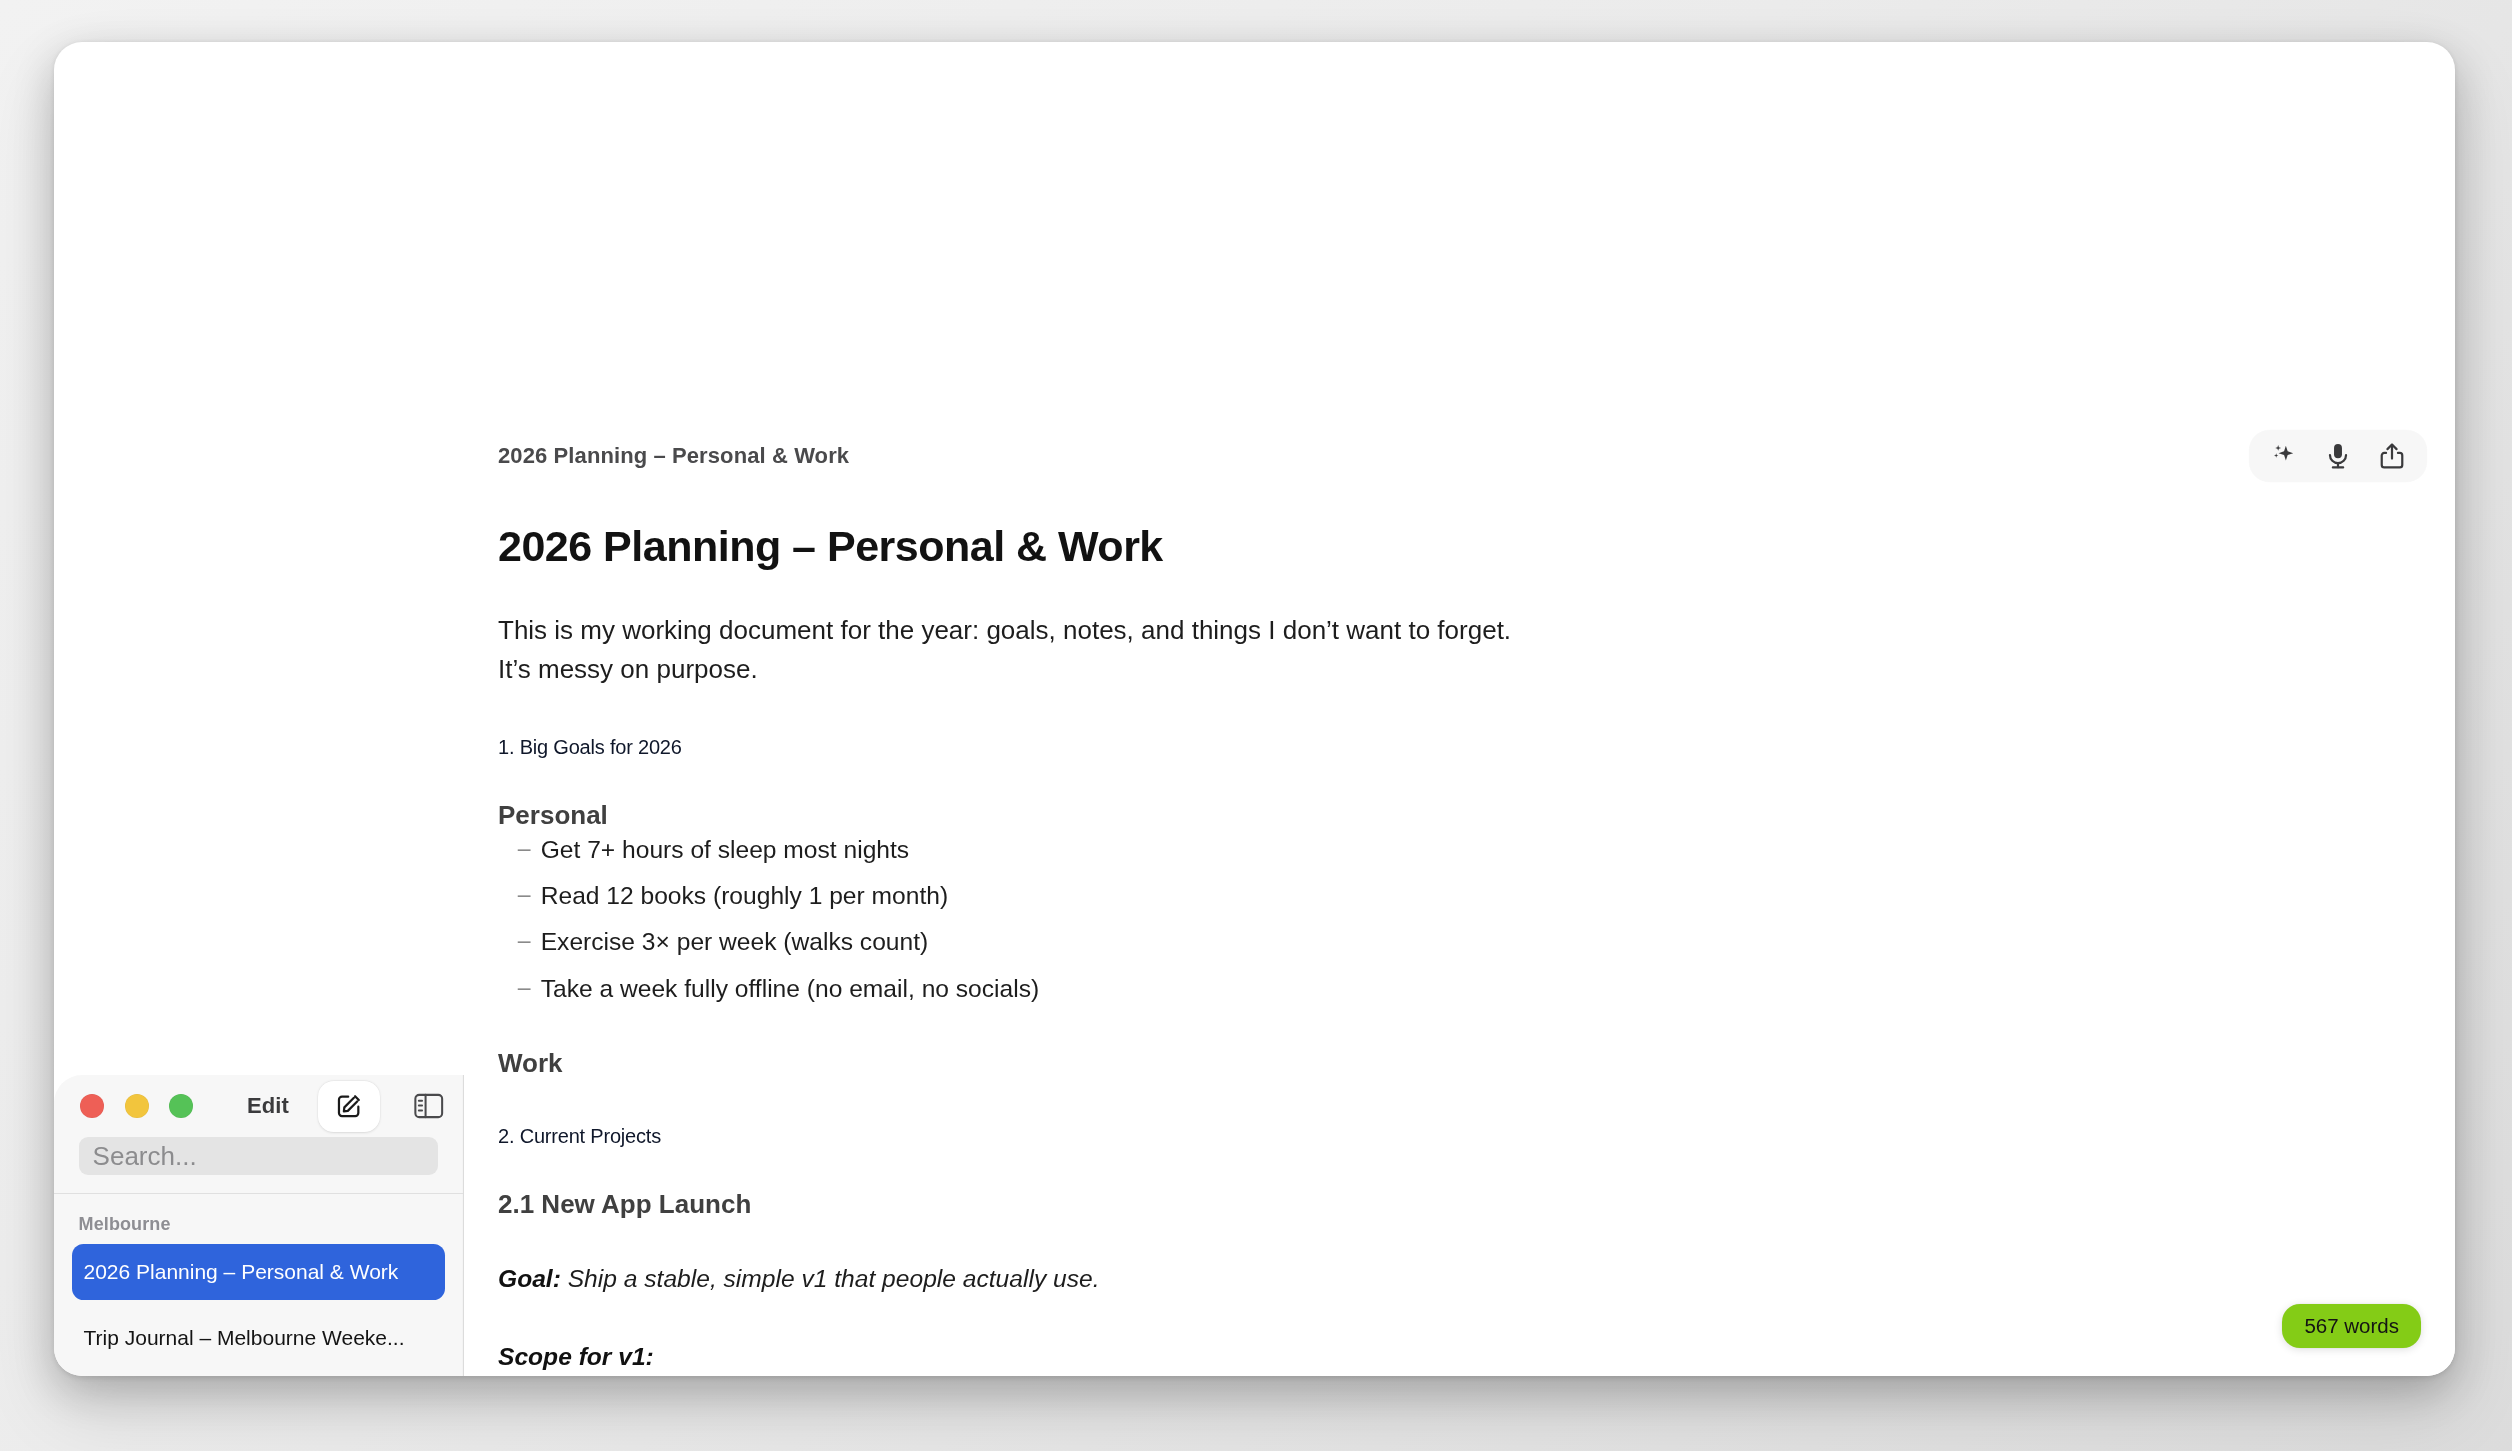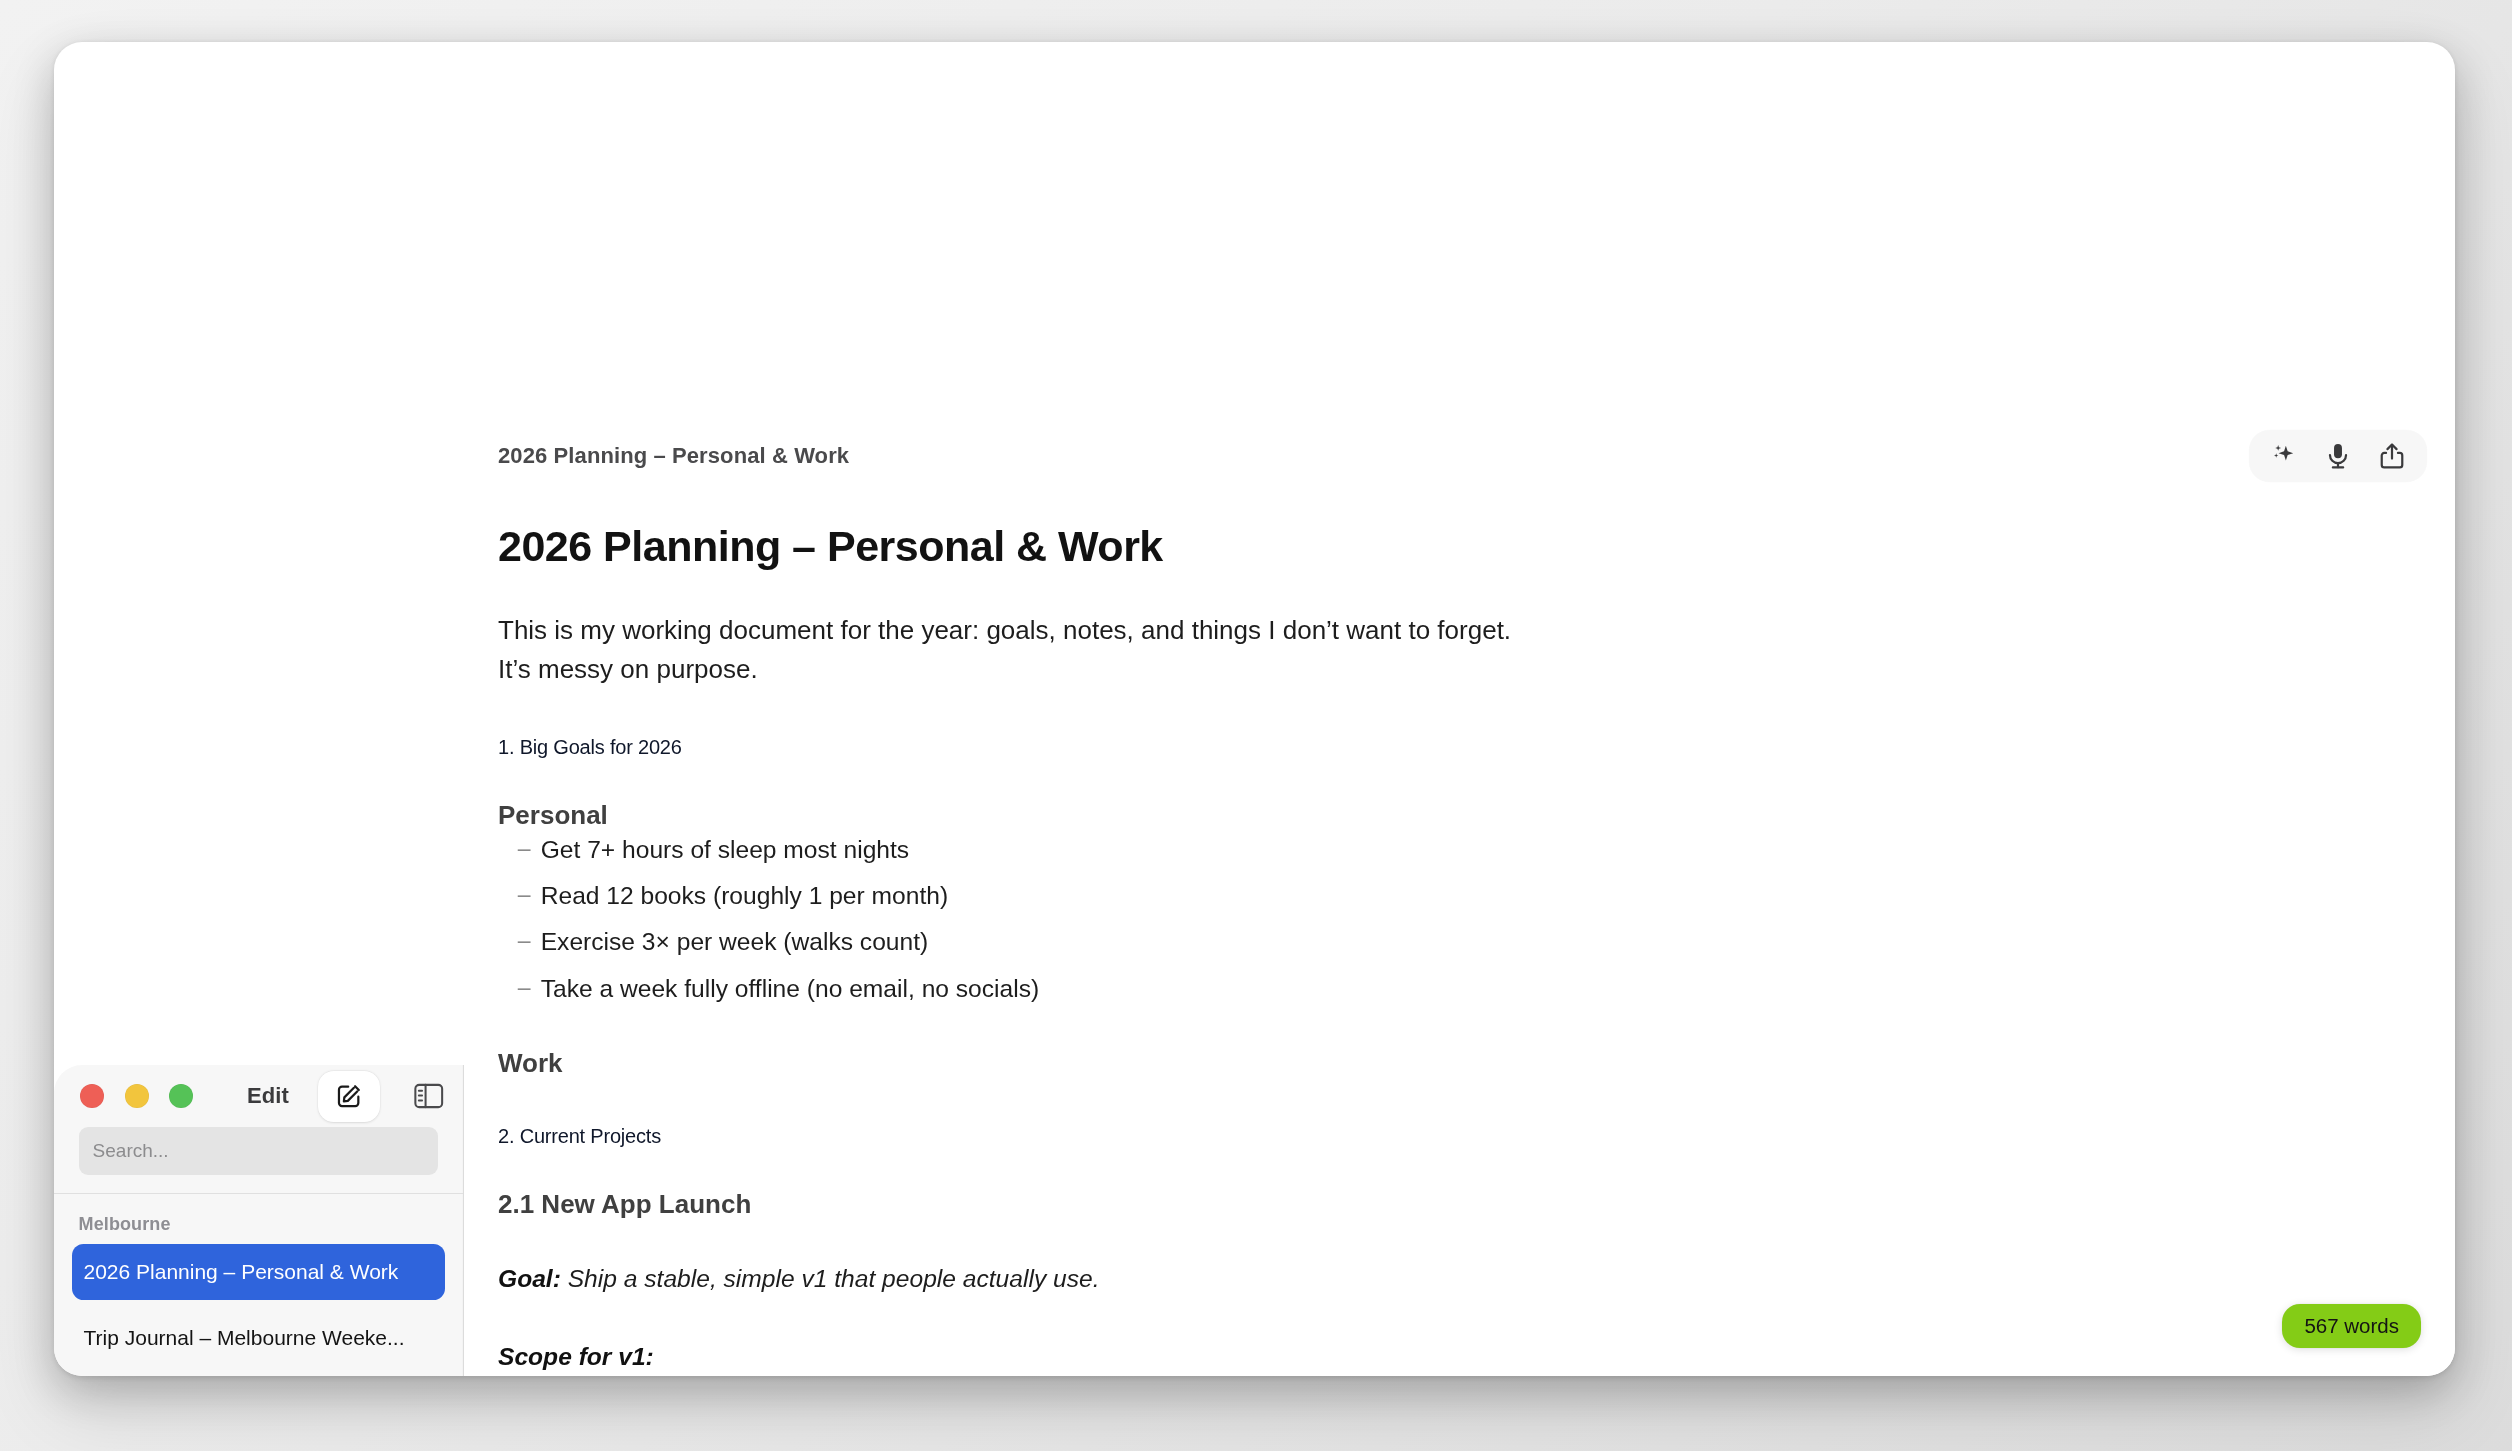--- a/index.html
+++ b/index.html
@@ -100,26 +100,26 @@
     display: flex;
     align-items: center;
     justify-content: center;
   }
 
   .search-wrap {
     padding: 0 24.6px 18px 24.6px;
   }
   #search-input {
     width: 100%;
-    height: 48px;
+    height: 38px;
     border-radius: 9px;
     border: none;
     background: #e4e4e4;
     font-family: "Liberation Sans", sans-serif;
-    font-size: 19px;
+    font-size: 26px;
     color: #1d1d1f;
     padding: 0 14px;
     outline: none;
   }
   #search-input::placeholder { color: #8c8c8e; }
 
   .sidebar-divider {
     height: 0.8px;
     background: #e0e0e0;
     width: 100%;

